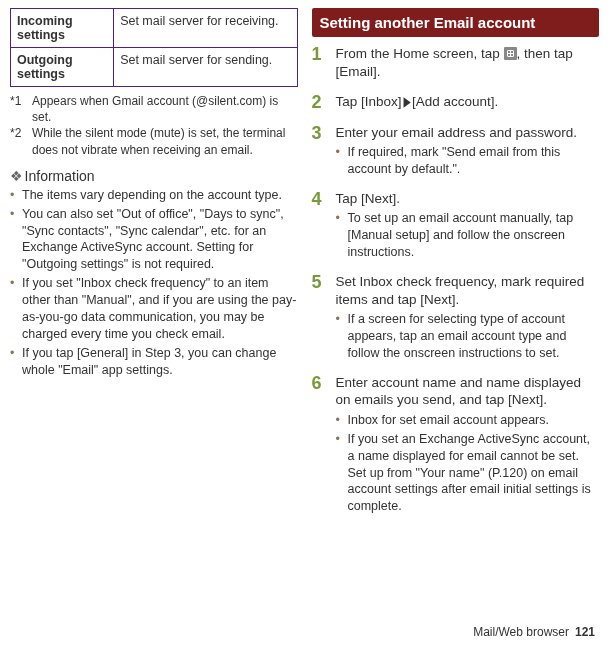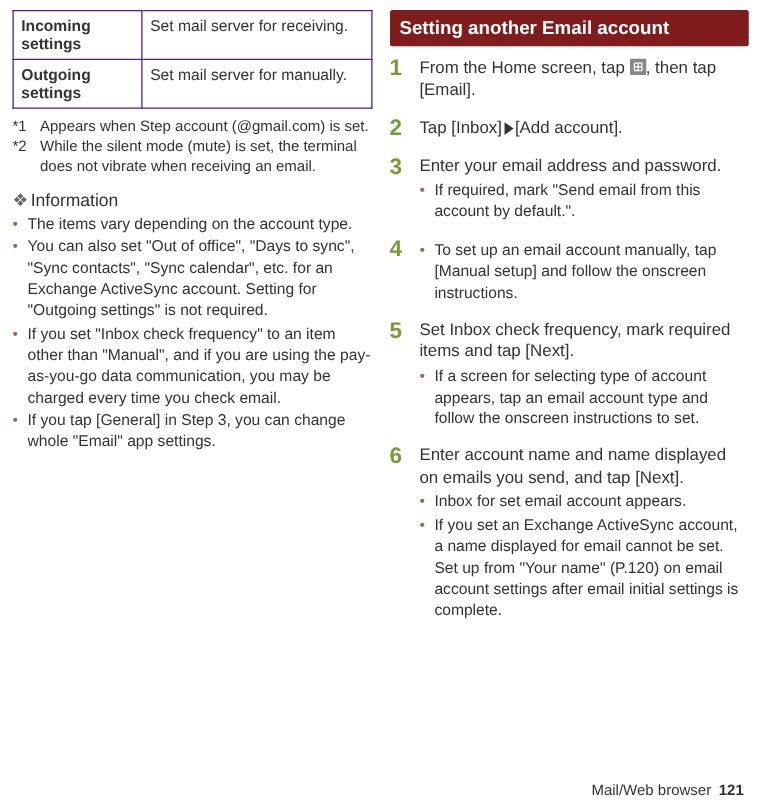--- a/index.html
+++ b/index.html
@@ -36,28 +36,28 @@
 <div class="page">
 <div class="col">
 <table>
 <tbody>
           <tr>
             <td class="label">Incoming settings</td>
             <td>Set mail server for receiving.</td>
           </tr>
 <tr>
             <td class="label">Outgoing settings</td>
-            <td>Set mail server for manually.</td>
+            <td>Set mail server for sending.</td>
           </tr>
 </tbody>
       </table>
 <div class="foot">
 <div class="ln">
           <span class="n">*1</span>
-          <span>Appears when Step account (@gmail.com) is set.</span>
+          <span>Appears when Gmail account (@silent.com) is set.</span>
         </div>
 <div class="ln">
           <span class="n">*2</span>
           <span>While the silent mode (mute) is set, the terminal does not vibrate when receiving an email.</span>
         </div>
 </div>
 <div class="info-h"><span class="diamond">❖</span><span>Information</span></div>
 <div class="bul">
         <span class="d">•</span>
         <span>The items vary depending on the account type.</span>
@@ -100,20 +100,21 @@
 <div class="sub">
             <span class="d">•</span>
             <span>If required, mark "Send email from this account by default.".</span>
           </div>
 </div>
       </div>
 
 <div class="step">
         <div class="num">4</div>
         <div class="body">
+<div class="title">Tap [Next].</div>
 <div class="sub">
             <span class="d">•</span>
             <span>To set up an email account manually, tap [Manual setup] and follow the onscreen instructions.</span>
           </div>
 </div>
       </div>
 
 <div class="step">
         <div class="num">5</div>
         <div class="body">

